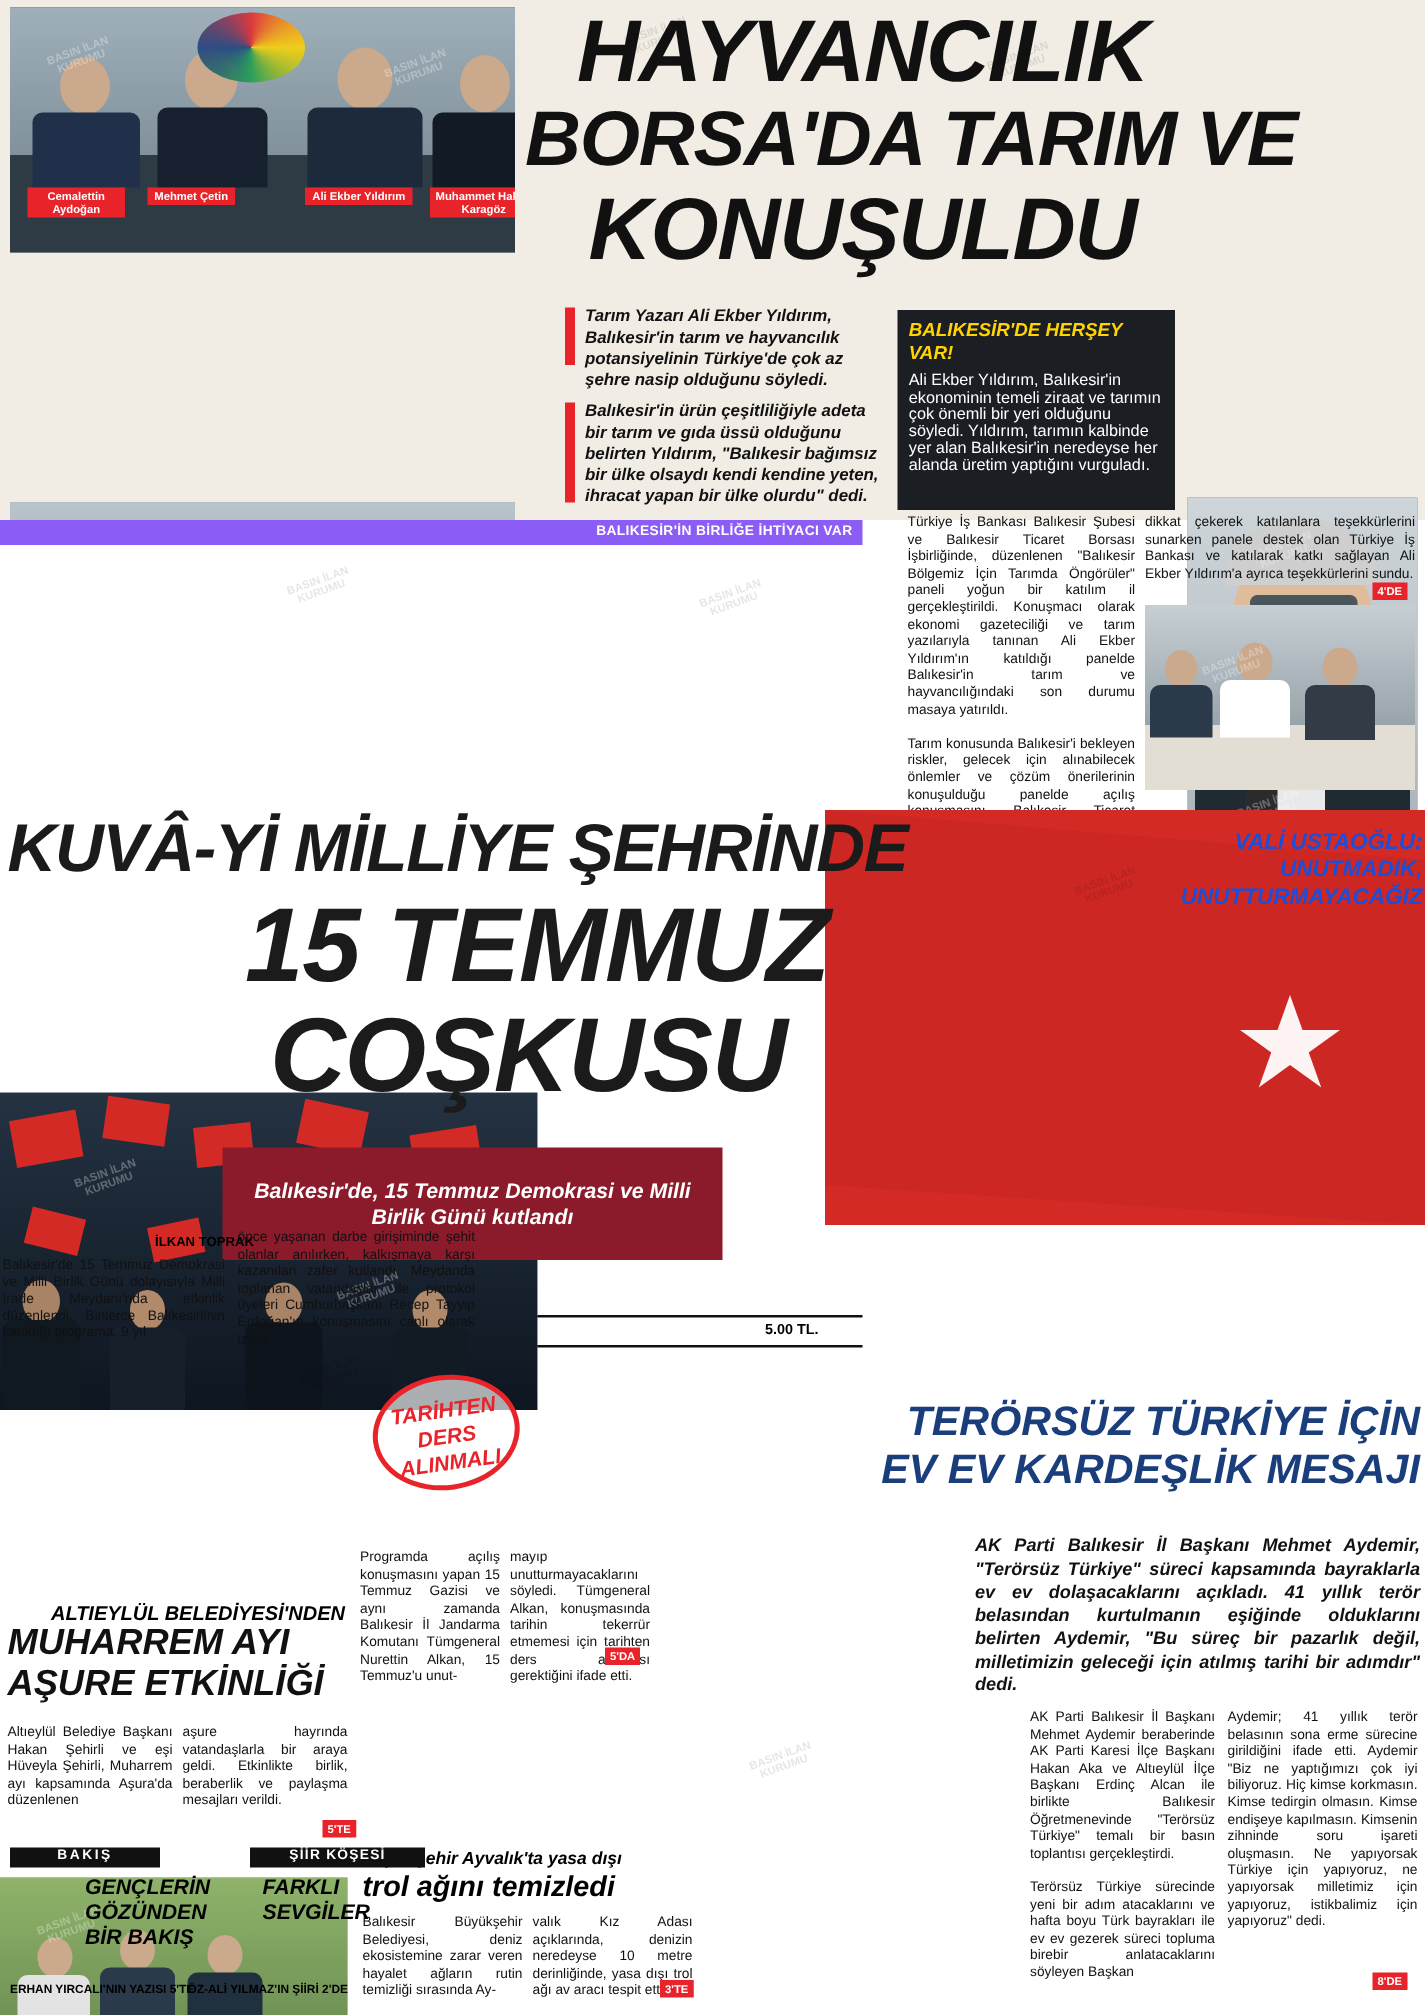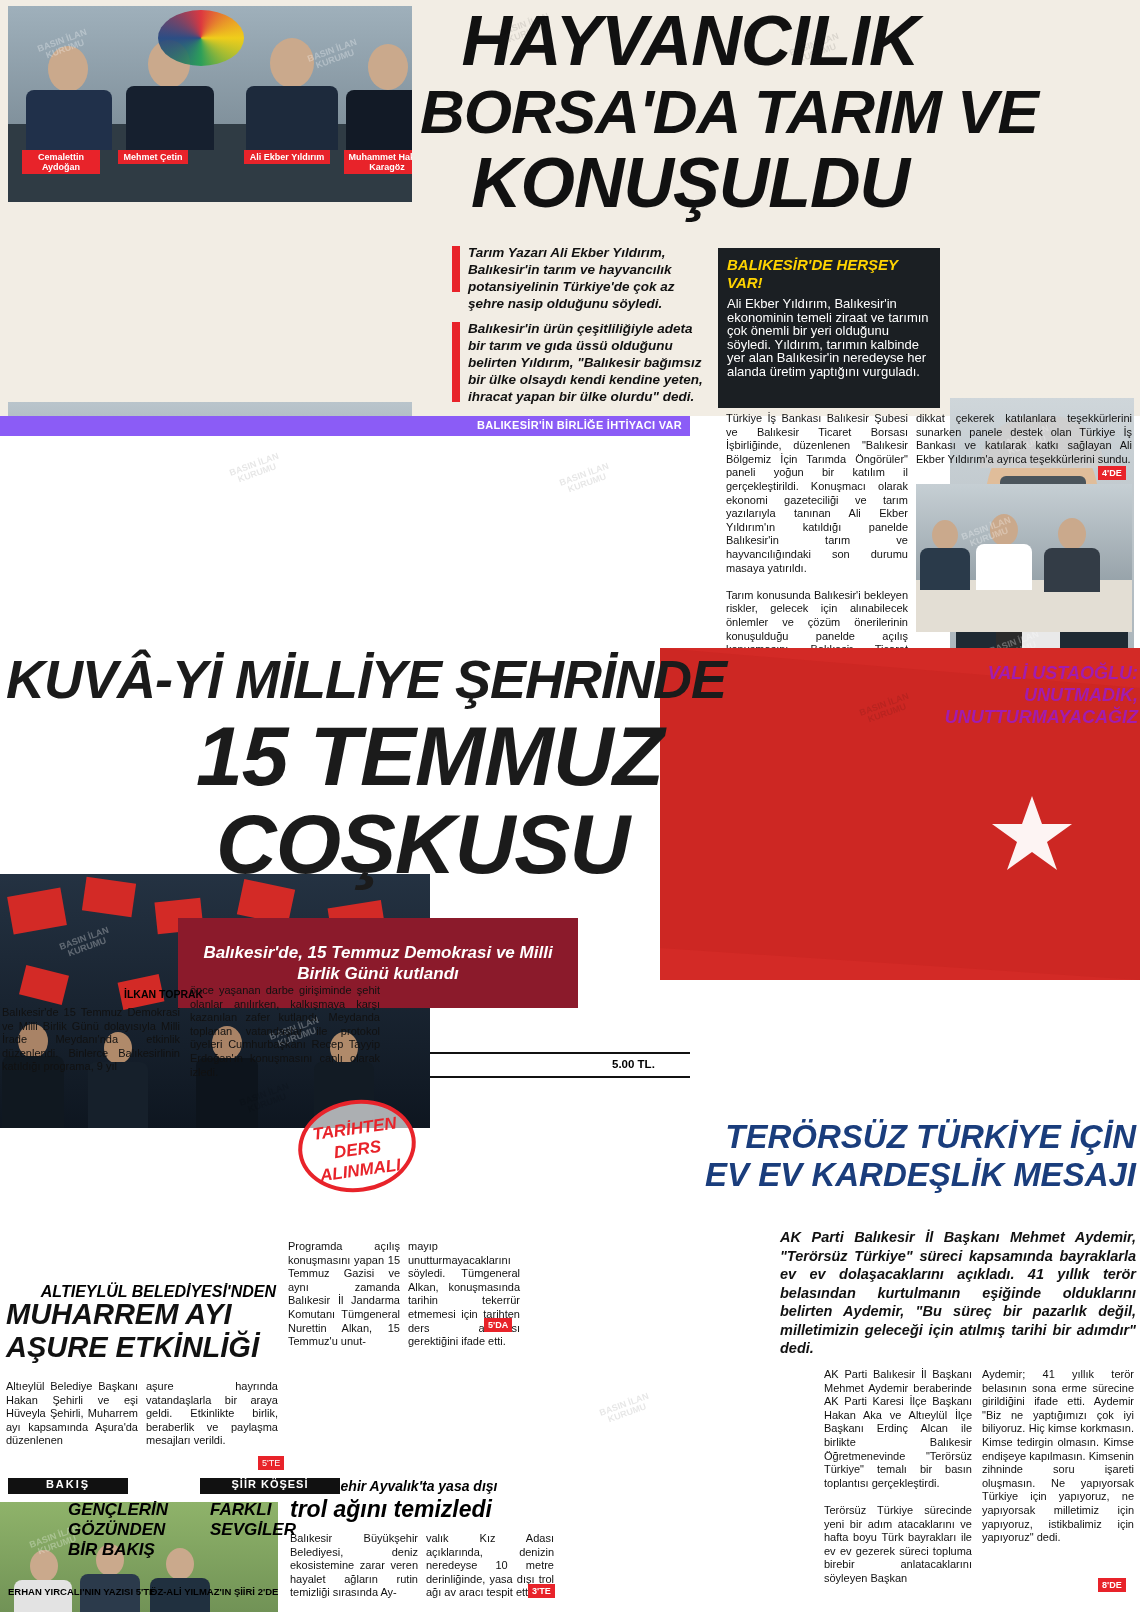--- a/index.html
+++ b/index.html
@@ -106,21 +106,21 @@
   }
   #hero-t1 { left:6px; top:650px; font-size:54px; line-height:58px; }
   #hero-t2 { left:196px; top:712px; font-size:84px; line-height:88px; }
   #hero-t3 { left:216px; top:800px; font-size:84px; line-height:88px; }
   #hero-sub {
     left:178px; top:918px; width:400px; background:#8b1a2b; color:#fff;
     padding:24px 10px; font-size:17px; line-height:21px; font-weight:bold;
     font-style:italic; text-align:center;
   }
   #vali-note {
-    left:900px; top:662px; width:238px; color:#a21caf; font-size:18px;
+    left:900px; top:662px; width:238px; color:#1d4ed8; font-size:18px;
     line-height:22px; font-weight:bold; font-style:italic; text-align:right;
   }
 
   
   #byline { left:124px; top:988px; font-size:10.5px; font-weight:bold; }
   #u-col-1 { left:2px; top:1006px; width:178px; }
   #u-col-2 { left:190px; top:984px; width:190px; }
 
   
   #asure-photo { left:0px; top:1100px; width:278px; height:175px; }
@@ -190,21 +190,21 @@
     font-weight:bold; font-style:italic;
   }
   #col1-name { left:8px; top:1586px; font-size:9.5px; font-weight:bold; }
   #col2-title {
     left:210px; top:1500px; width:120px; font-size:17px; line-height:20px;
     font-weight:bold; font-style:italic;
   }
   #col2-name { left:150px; top:1586px; font-size:9.5px; font-weight:bold; }
   #badge-5te {
     left:258px; top:1456px; background:#e8232a; color:#fff; font-size:9px;
-    font-weight:normal; padding:2px 4px;
+    font-weight:bold; padding:2px 4px;
   }
 
   
   .head { position:absolute; border-radius:50%; background:#caa98c; }
   .body { position:absolute; border-radius:8px 8px 0 0; }
 </style>
 </head>
 <body>
 
 <div class="page">

